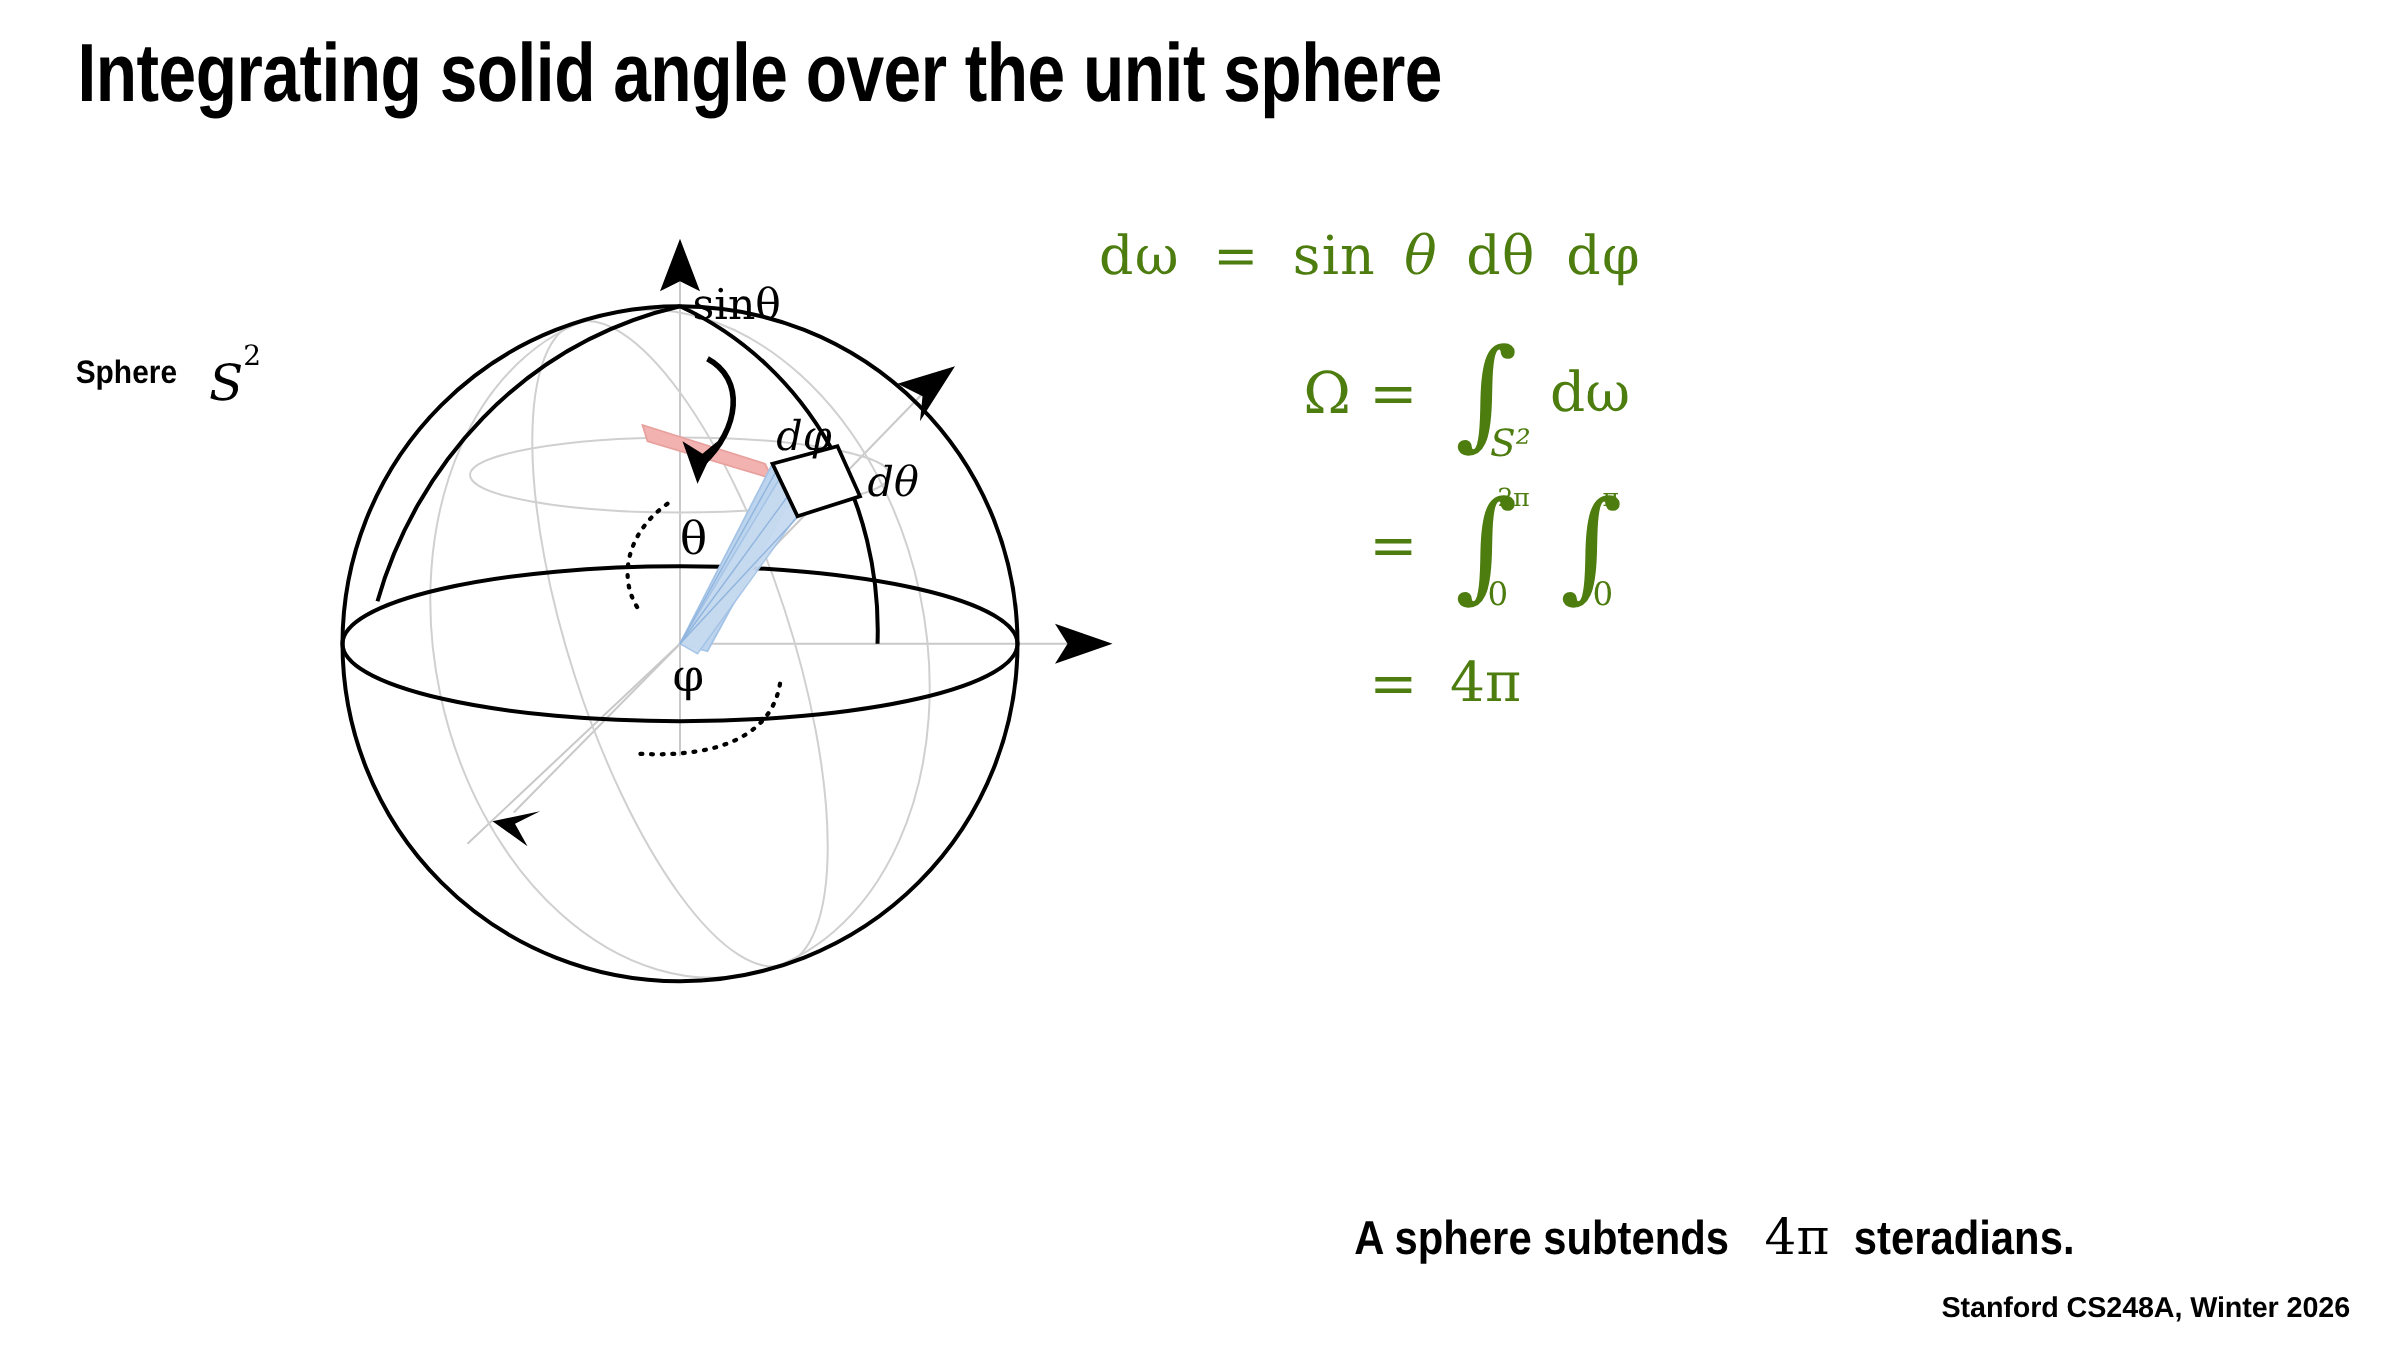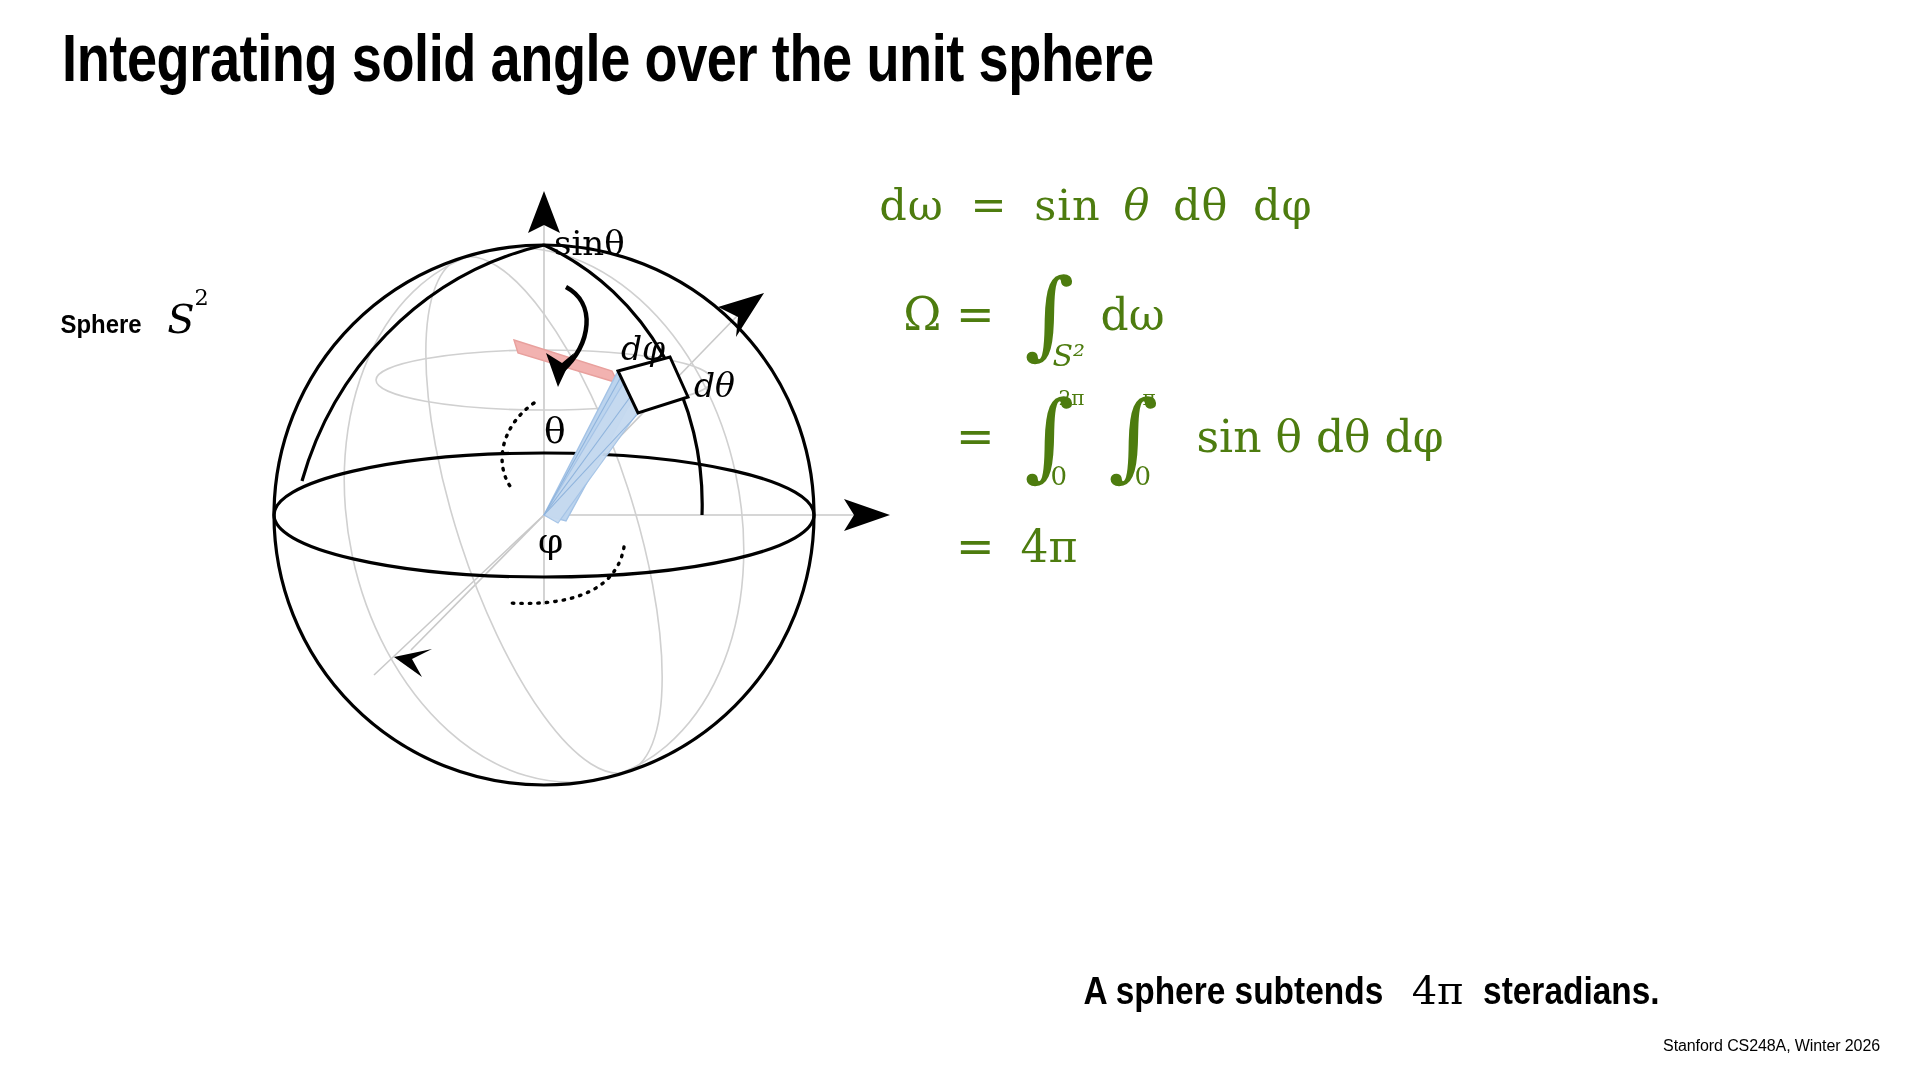--- a/index.html
+++ b/index.html
@@ -28,23 +28,23 @@
     transform: scaleX(0.82);
     transform-origin: left top;
     white-space: nowrap;
     line-height: 1.1;
   }
 
   
   #sphere-label {
     position: absolute;
     left: 57px;
-    top: 294px;
+    top: 282px;
     display: flex;
-    align-items: flex-end;
+    align-items: flex-start;
     white-space: nowrap;
   }
   #sphere-label .lbl-word {
     font-family: "Liberation Sans Narrow", "Liberation Sans", sans-serif;
     font-weight: bold;
     font-size: 26px;
     transform: scaleX(0.92);
     transform-origin: left baseline;
   }
   #sphere-label .lbl-sym {
@@ -166,22 +166,22 @@
     padding: 0 8px;
   }
 
   
   #footer {
     position: absolute;
     right: 40px;
     top: 1046px;
     transform: translateY(-50%);
     font-family: "Liberation Sans Narrow", "Liberation Sans", sans-serif;
-    font-weight: normal;
-    font-size: 16px;
+    font-weight: bold;
+    font-size: 23px;
     letter-spacing: -0.1px;
     transform-origin: right center;
     white-space: nowrap;
   }
 </style>
 </head>
 <body>
 
 <div id="slide-title">Integrating solid angle over the unit sphere</div>
 
@@ -276,21 +276,20 @@
   <div class="eq-row">
     <span class="eq-lhs">Ω =</span>
     <span class="int int-sub2">∫<span class="lim-lo">S²</span></span>
     <span class="integrand">dω</span>
   </div>
 
   <div class="eq-row" style="margin-top:26px;">
     <span class="eq-lhs">=</span>
     <span class="int">∫<span class="lim-hi">2π</span><span class="lim-lo">0</span></span>
     <span class="int" style="margin-left:30px;">∫<span class="lim-hi">π</span><span class="lim-lo">0</span></span>
-    <span class="integrand" style="margin-left:34px;">sin θ dθ dφ</span>
   </div>
 
   <div class="eq-row" style="margin-top:14px;">
     <span class="eq-lhs">=</span>
     <span class="integrand" style="margin-left:0;">4π</span>
   </div>
 </div>
 
 <div id="bottom-statement">
   <span class="bs-text">A sphere subtends</span>

